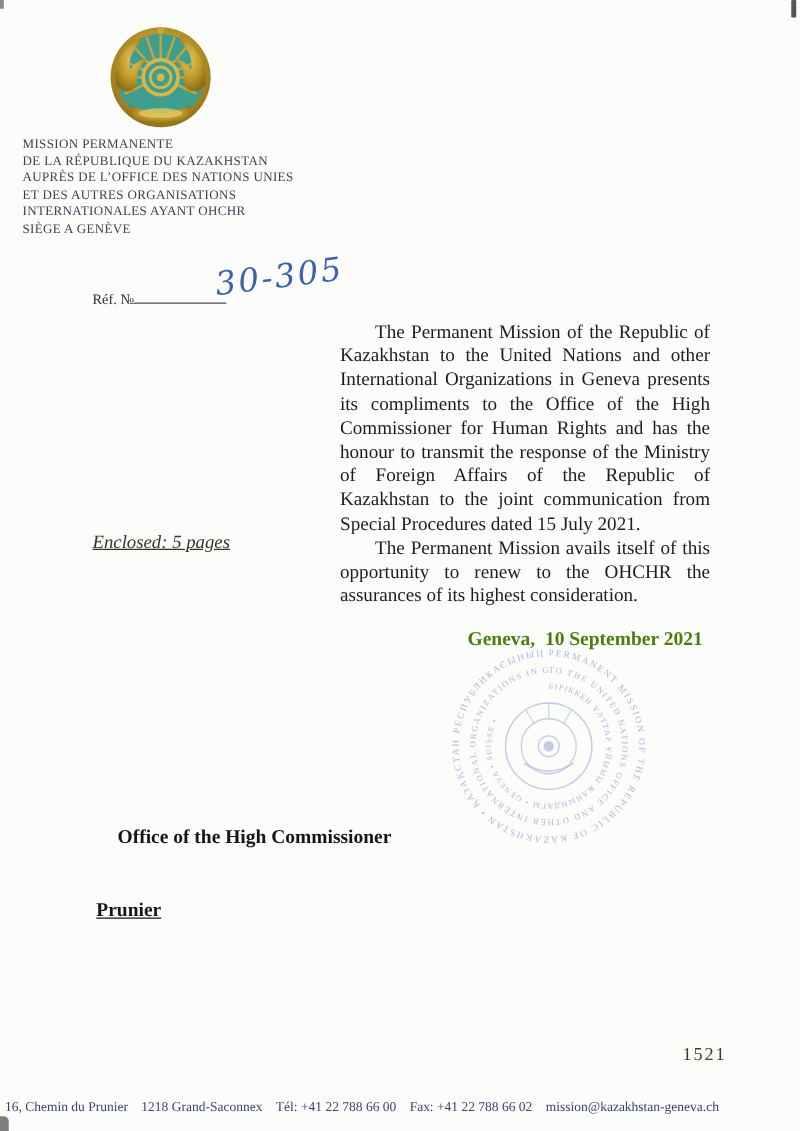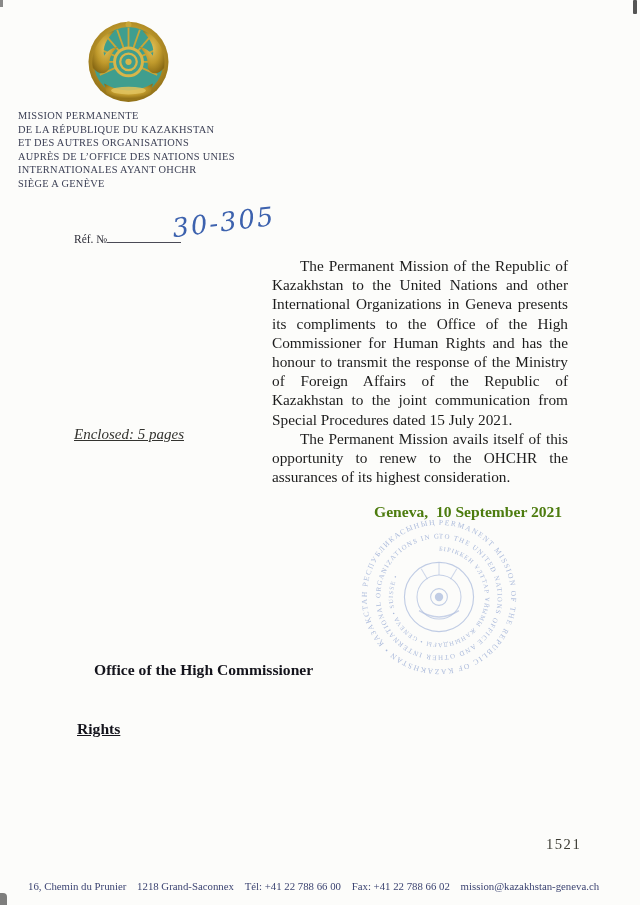--- a/index.html
+++ b/index.html
@@ -79,21 +79,20 @@
   .page-number{
     position:absolute;left:546px;top:836px;
     font-size:14.6px;letter-spacing:1.5px;color:#3c3c34;
   }
   .footer{
     position:absolute;left:0;top:880px;width:578px;
     text-align:center;
     font-size:10.8px;
     color:#3c4472;
     white-space:nowrap;
-    margin-left:24px;
   }
   .footer span{margin:0 4px;}
   
   .artifact{position:absolute;background:#2a2a2a;}
   .artifact.tl{left:0;top:0;width:3px;height:7px;opacity:.55;}
   .artifact.tr{left:633px;top:0;width:4px;height:14px;opacity:.8;border-radius:1px;}
   .artifact.bl{left:0;top:893px;width:7px;height:12px;opacity:.6;border-radius:0 4px 0 0;}
 </style>
 </head>
 <body>
@@ -135,22 +134,22 @@
 
     <path d="M22,76 Q50,92 78,76 L75,88 Q50,99 25,88 Z" fill="url(#goldG)"></path>
     <ellipse cx="50" cy="84" rx="20" ry="4.5" fill="#e0c35e" opacity=".85"></ellipse>
 
     <circle cx="50" cy="8" r="3.4" fill="#c9a637"></circle>
   </svg>
 
   <div class="letterhead">
     <div>MISSION PERMANENTE</div>
     <div>DE LA RÉPUBLIQUE DU KAZAKHSTAN</div>
+    <div>AUPRÈS DE L’OFFICE DES NATIONS UNIES</div>
     <div>ET DES AUTRES ORGANISATIONS</div>
-    <div>AUPRÈS DE L’OFFICE DES NATIONS UNIES</div>
     <div>INTERNATIONALES AYANT OHCHR</div>
     <div>SIÈGE A GENÈVE</div>
   </div>
 
   <div class="ref-row">
     <span>Réf. №</span><span class="ref-underline"></span>
     <span class="ref-number">30-305</span>
   </div>
 
   <div class="body-col">
@@ -187,21 +186,21 @@
       <line x1="74" y1="68" x2="68" y2="58" stroke-width="1" opacity=".6"></line>
       <line x1="96" y1="68" x2="102" y2="58" stroke-width="1" opacity=".6"></line>
       <path d="M66,98 Q85,110 104,98" stroke-width="1.4" opacity=".7"></path>
     </g>
     <circle cx="85" cy="85" r="4" fill="#9fb1d8" opacity=".8"></circle>
   </svg>
 
   <div class="addressee">
     <div>Office of the High Commissioner</div>
   </div>
-  <div class="addressee-city">Rights</div>
+  <div class="addressee-city">Prunier</div>
 
   <div class="page-number">1521</div>
 
   <div class="footer">
     <span>16, Chemin du Prunier</span>
     <span>1218 Grand-Saconnex</span>
     <span>Tél: +41 22 788 66 00</span>
     <span>Fax: +41 22 788 66 02</span>
     <span>mission@kazakhstan-geneva.ch</span>
   </div>

